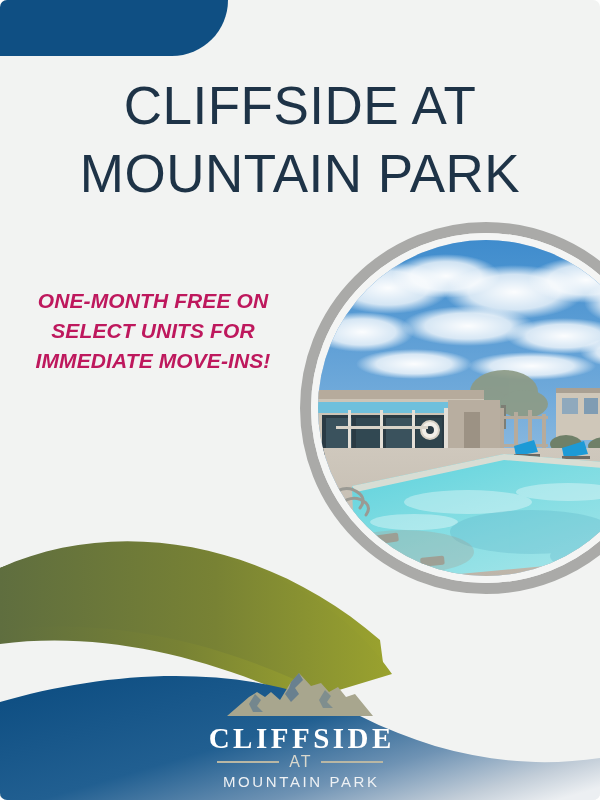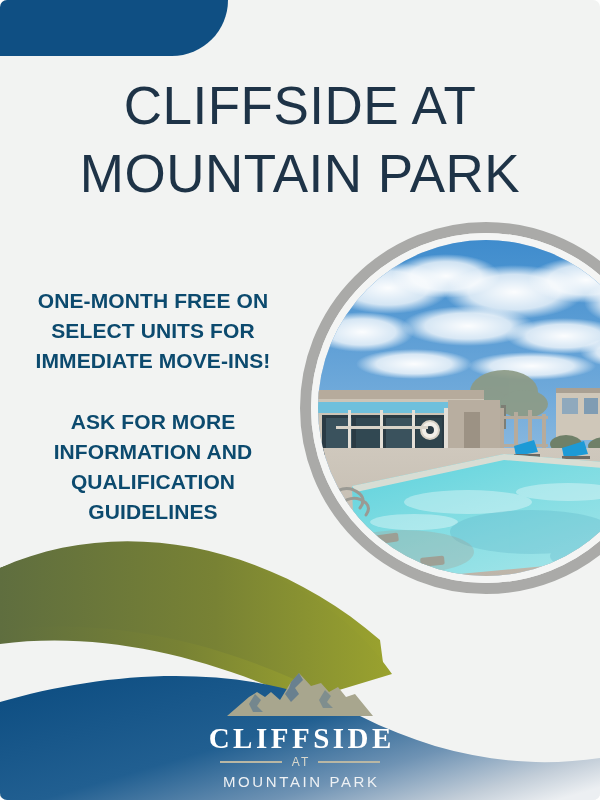--- a/index.html
+++ b/index.html
@@ -48,26 +48,27 @@
     white-space: pre-line;
   }
 
   
   .promo {
     position: absolute;
     left: 8px;
     top: 286px;
     width: 290px;
     text-align: center;
-    color: #0c4a6e;
+    color: #be185d;
     font-weight: bold;
     font-size: 21px;
     line-height: 30px;
     letter-spacing: 0.1px;
     z-index: 7;
+    font-style: italic;
   }
   .promo .para + .para { margin-top: 31px; }
   .promo .para { white-space: pre-line; }
 
   
   .photo-wrap {
     position: absolute;
     left: 300px;
     top: 222px;
     width: 372px;
@@ -140,21 +141,21 @@
     margin-top: 1px;
   }
   .logo-rule {
     display: block;
     width: 62px;
     height: 2px;
     background: #b9b7a4;
   }
   .logo-at {
     color: #d9d8cd;
-    font-size: 12px;
+    font-size: 16px;
     letter-spacing: 2px;
     text-indent: 2px;
     line-height: 14px;
   }
   .logo-sub {
     color: #eef1f4;
     font-size: 15px;
     letter-spacing: 2.6px;
     text-indent: 2.6px;
     line-height: 20px;
@@ -168,24 +169,20 @@
 
   <div class="corner-tab"></div>
 
   <div class="headline">CLIFFSIDE AT
 MOUNTAIN PARK</div>
 
   <div class="promo">
     <div class="para">ONE-MONTH FREE ON
 SELECT UNITS FOR
 IMMEDIATE MOVE-INS!</div>
-    <div class="para">ASK FOR MORE
-INFORMATION AND
-QUALIFICATION
-GUIDELINES</div>
   </div>
 
   <div class="photo-wrap">
     <div class="ring-outer"></div>
     <div class="ring-gap"></div>
     <div class="photo-disc">
       <svg width="336" height="336" viewBox="0 0 336 336" xmlns="http://www.w3.org/2000/svg">
         <defs>
           <linearGradient id="skyGrad" x1="0" y1="0" x2="0" y2="1">
             <stop offset="0%" stop-color="#3f8ccd"></stop>

